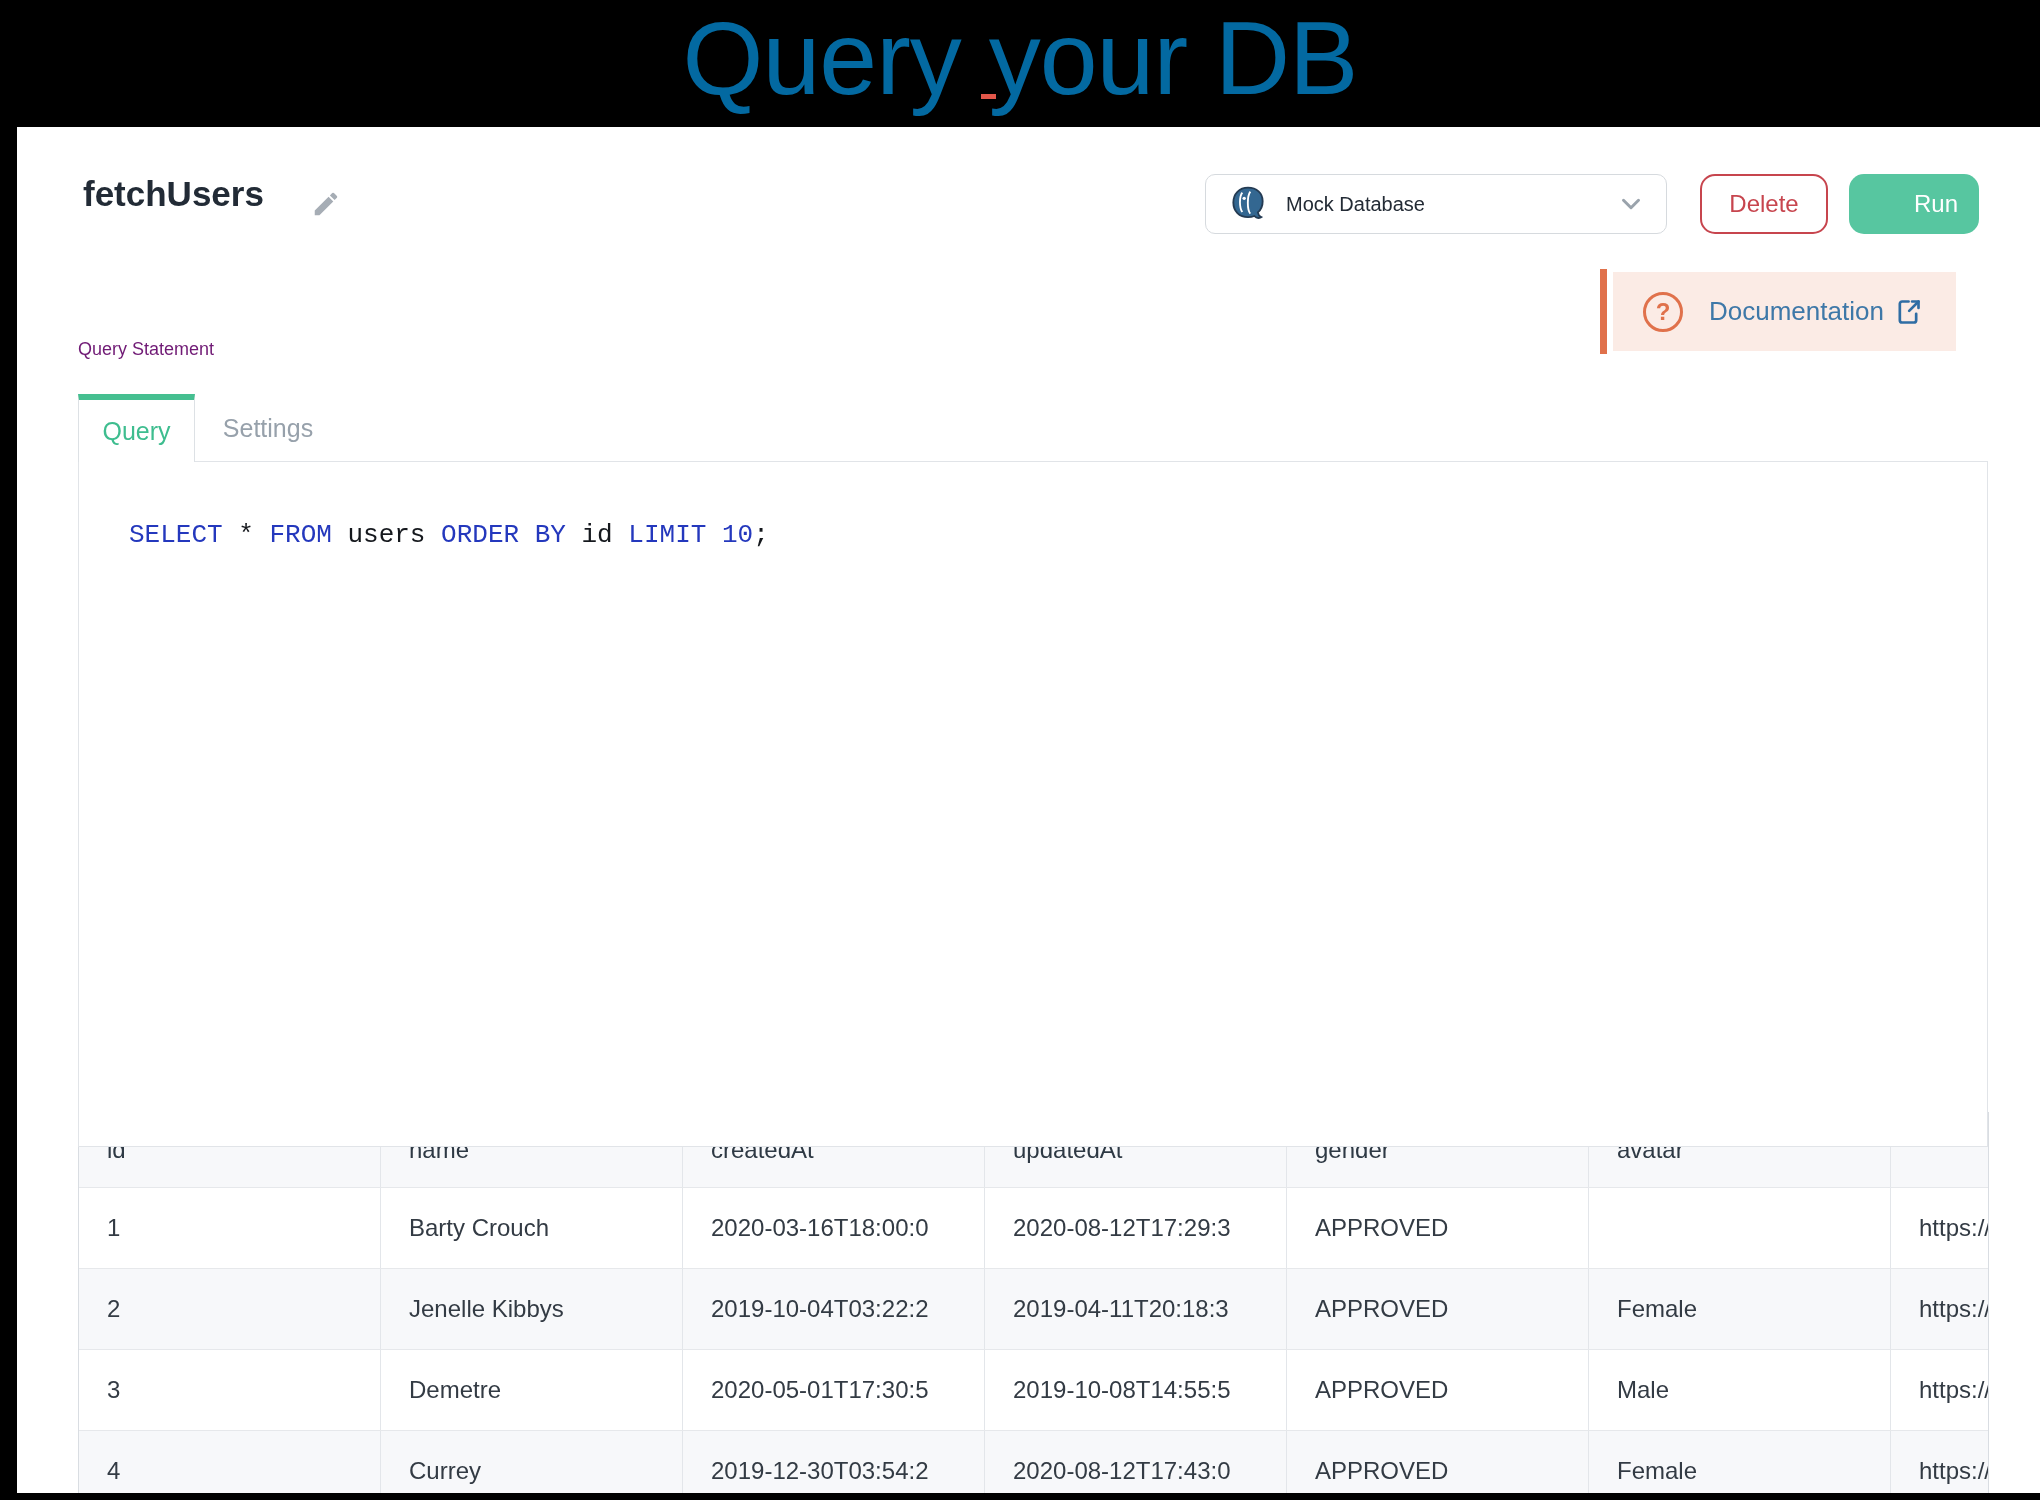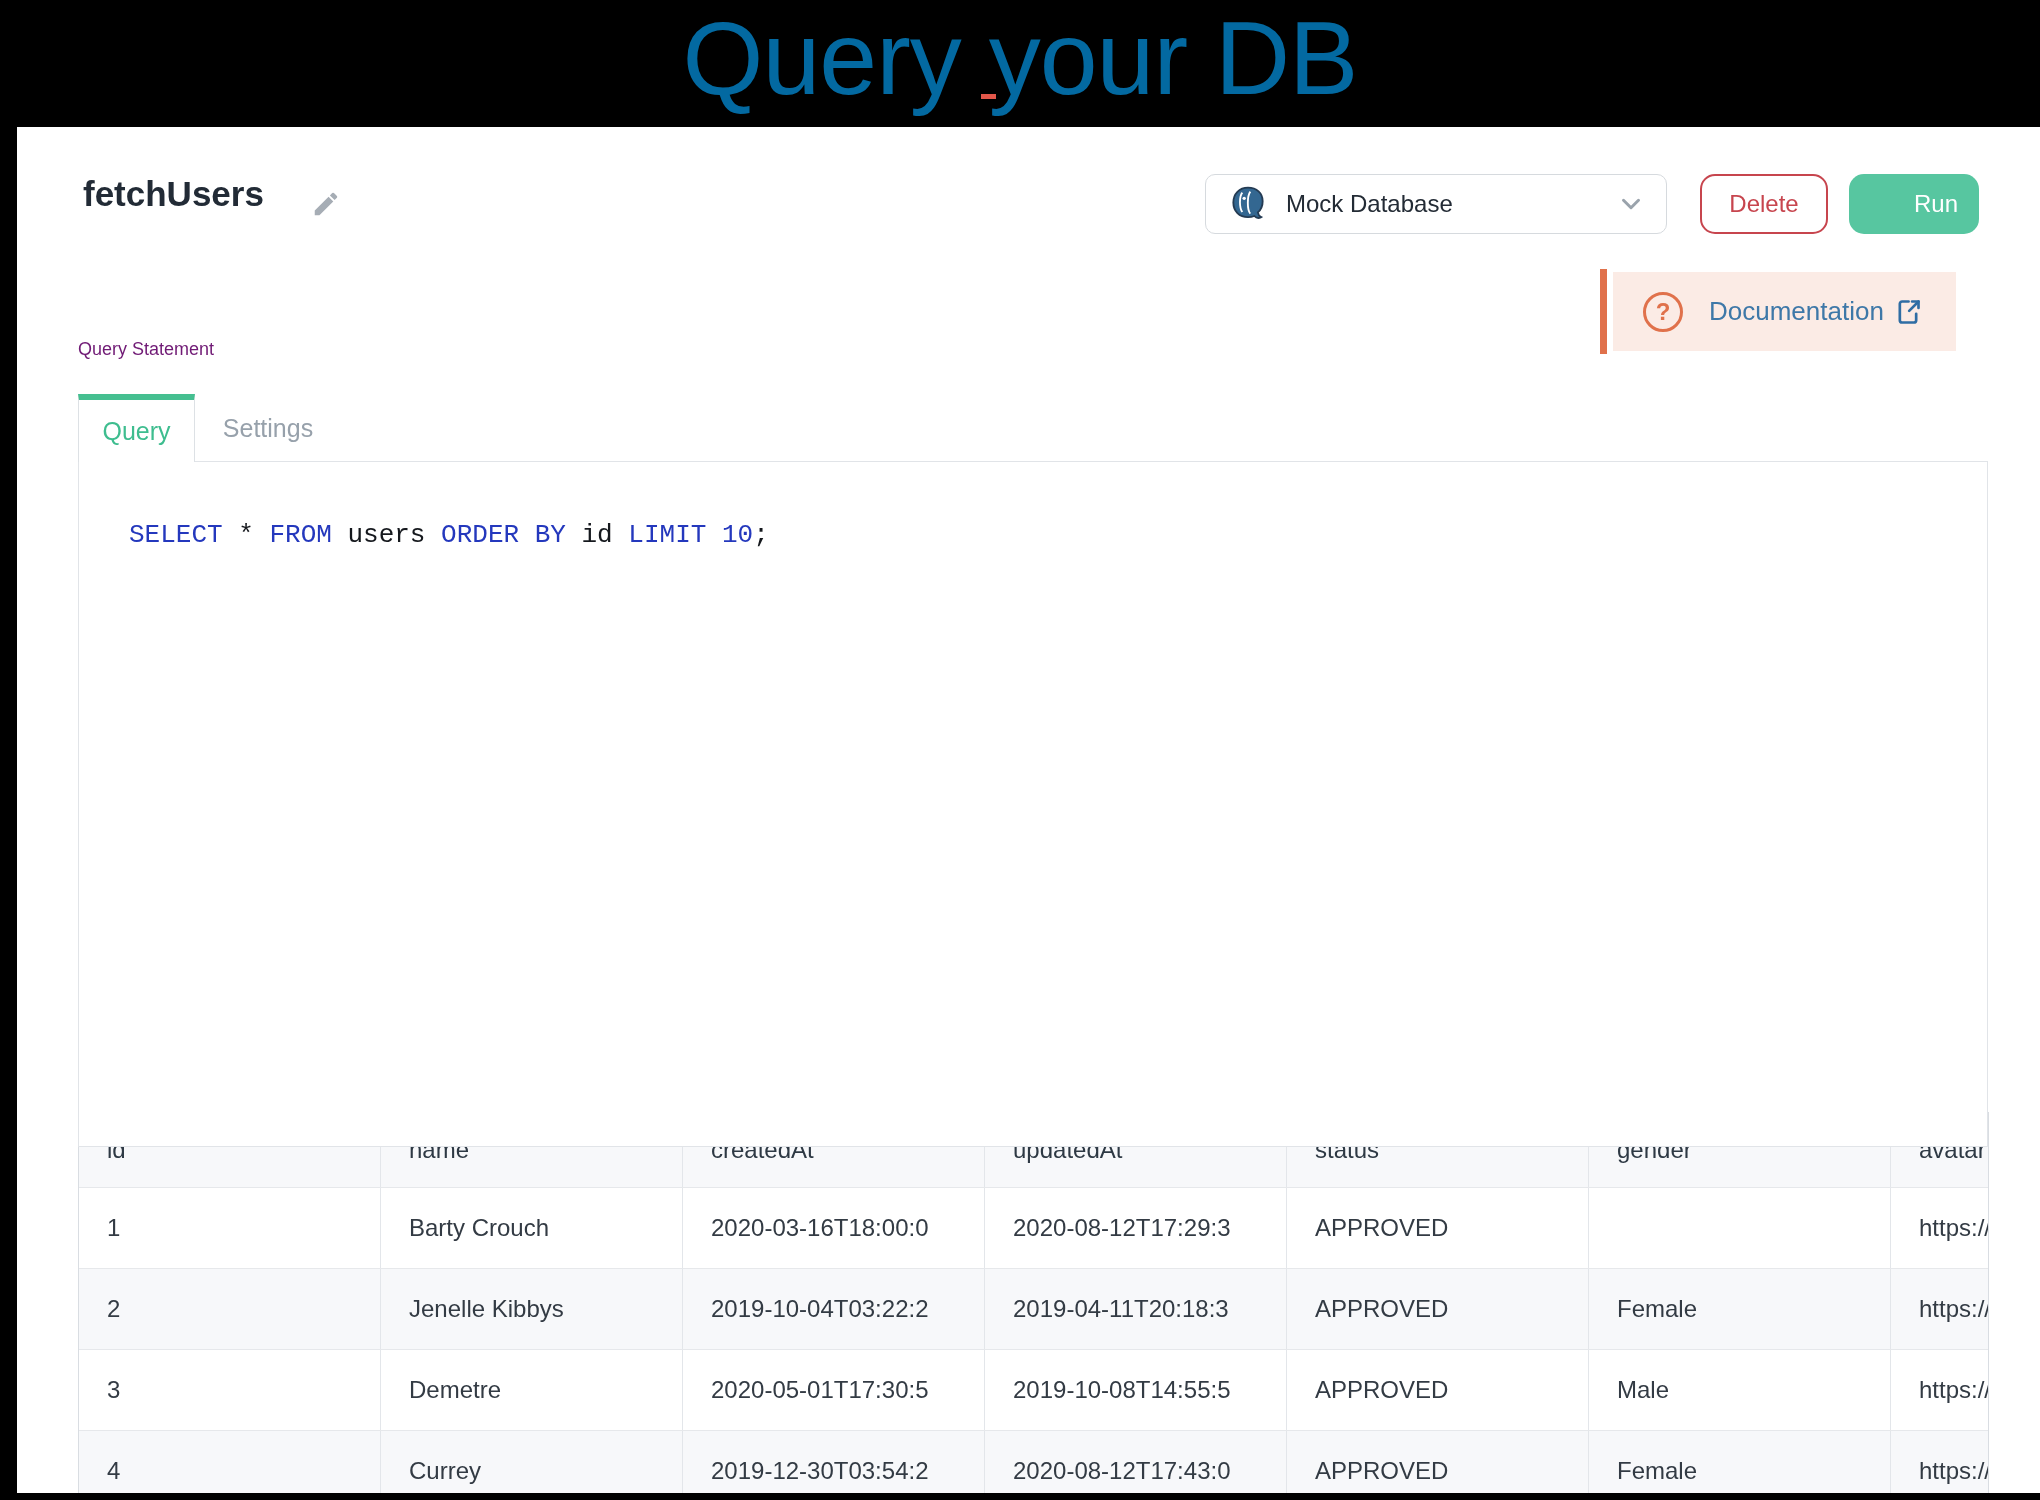--- a/index.html
+++ b/index.html
@@ -24,21 +24,21 @@
   
   .query-name { position:absolute; left:66px; top:47px; font-size:35px; font-weight:600; color:#222B36; }
   .edit-pencil { position:absolute; left:294px; top:62px; width:30px; height:30px; cursor:pointer; }
 
   .db-select {
     position:absolute; left:1188px; top:47px; width:462px; height:60px;
     background:#fff; border:1.5px solid #D6DADE; border-radius:10px;
     display:flex; align-items:center; box-sizing:border-box; cursor:pointer;
   }
   .db-select .pg { margin-left:22px; width:40px; height:40px; flex:none; }
-  .db-select .val { margin-left:18px; font-size:24px; color:#232B35; flex:1; }
+  .db-select .val { margin-left:18px; font-size:20px; color:#232B35; flex:1; }
   .db-select .chev { width:30px; height:30px; margin-right:20px; flex:none; }
 
   .btn { position:absolute; top:47px; height:60px; border-radius:15px; box-sizing:border-box;
          display:flex; align-items:center; justify-content:center; font-size:24px; cursor:pointer; }
   .btn-delete { left:1683px; width:128px; background:#fff; border:2px solid #C7454E; color:#C7454E; font-weight:500; }
   .btn-run    { left:1832px; width:130px; background:#57C6A0; border:none; color:#fff; font-weight:500;padding-left:44px; }
 
   
   .doc-bar { position:absolute; left:1583px; top:142px; width:7px; height:85px; background:#E0714B; }
   .doc-box {
@@ -161,21 +161,20 @@
   </div>
 
   <div id="lbl-response" class="section-label">Query response</div>
 
   <div class="rtable">
     <div class="trow head">
         <div class="tcell" style="width: 302px;">id</div>
         <div class="tcell" style="width: 302px;">name</div>
         <div class="tcell" style="width: 302px;">createdAt</div>
         <div class="tcell" style="width: 302px;">updatedAt</div>
-        <div class="tcell" style="width: 302px;">status</div>
         <div class="tcell" style="width: 302px; text-align: center;">gender</div>
         <div class="tcell" style="width: 302px;">avatar</div>
       </div>
     <div id="table-body">
         <div class="trow">
           <div class="tcell" style="width: 302px;">1</div>
           <div class="tcell" style="width: 302px;">Barty Crouch</div>
           <div class="tcell" style="width: 302px;">2020-03-16T18:00:0</div>
           <div class="tcell" style="width: 302px;">2020-08-12T17:29:3</div>
           <div class="tcell" style="width: 302px;">APPROVED</div>

